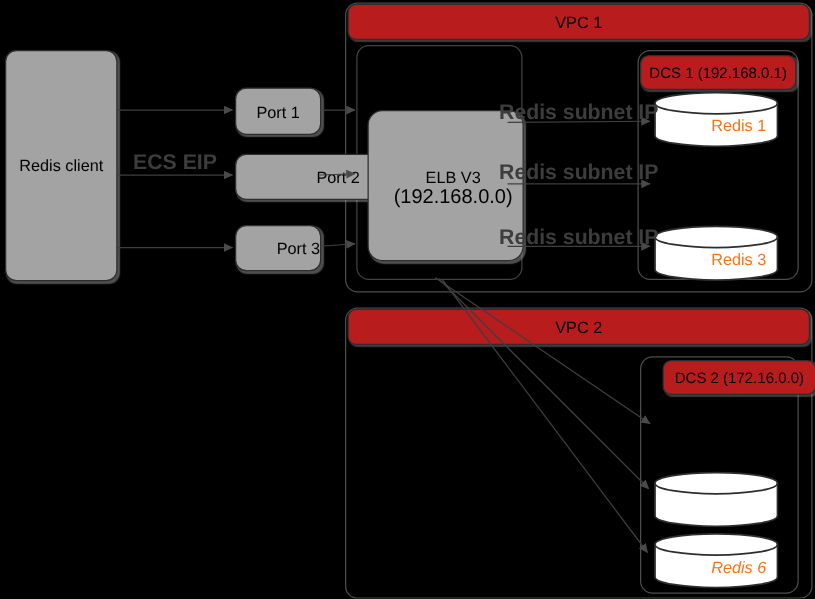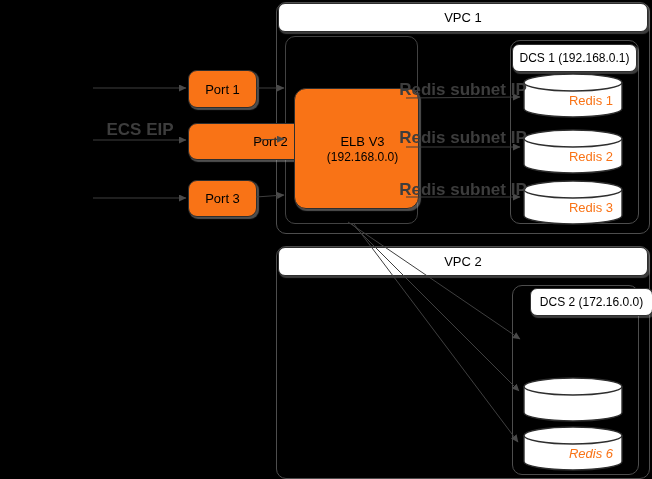--- a/index.html
+++ b/index.html
@@ -1,57 +1,60 @@
 <!DOCTYPE html>
 <html><head>
 <meta charset="utf-8">
 <style>
   html,body{margin:0;padding:0;background:#000;}
   #stage{
     position:relative;width:652px;height:479px;background:#000000;
     font-family:"Liberation Sans", sans-serif;color:#000;overflow:hidden;
   }
   .white-box{
-    position:absolute;background:#f97316;border:1px solid #2e2e2e;border-radius:9px;
+    position:absolute;background:#a3a3a3;border:1px solid #2e2e2e;border-radius:9px;
     display:flex;align-items:center;justify-content:center;text-align:center;
     font-size:13px;color:#000;box-shadow:1.5px 1.5px 1px rgba(175,175,175,.45);
     z-index:3;
   }
   .group{
     position:absolute;border:1px solid #4d4d4d;border-radius:10px;background:transparent;z-index:1;
   }
   .group-title{
-    position:absolute;background:#ffffff;border:1px solid #2e2e2e;border-radius:7px;
+    position:absolute;background:#b91c1c;border:1px solid #2e2e2e;border-radius:7px;
     display:flex;align-items:center;justify-content:center;font-size:13px;color:#000;
     box-shadow:1.5px 1.5px 1px rgba(175,175,175,.35);z-index:2;white-space:nowrap;
   }
-  .node-sub{font-size:12px;line-height:15px;}
+  .node-sub{font-size:16px;line-height:15px;}
   .node-main{font-size:13px;line-height:17px;}
   .cyl{position:absolute;width:100px;height:45px;z-index:3;}
   .cyl svg{position:absolute;left:0;top:0;}
   .cyl-label{position:absolute;left:0;right:0;top:20px;text-align:center;font-size:13px;color:#f97316;margin-left:36px;}
   #edges{position:absolute;left:0;top:0;z-index:10;pointer-events:none;}
   .edge-label{
     position:absolute;transform:translate(-50%,-50%);font-size:17px;font-weight:700;
     color:#3d3d3d;white-space:nowrap;z-index:11;
   }
 </style>
 </head>
 <body>
 
 <div id="stage">
 
+  <div class="white-box" style="left:4px;top:40px;width:88px;height:183px;">
+    <span>Redis client</span>
+  </div>
 
   <div class="white-box" style="left:188px;top:70px;width:67px;height:36px;">
     <span>Port 1</span>
   </div>
   <div class="white-box" style="left:188px;top:123px;width:67px;height:35px;padding-left:48px;">
     <span>Port 2</span>
   </div>
-  <div class="white-box" style="left:188px;top:180px;width:67px;height:35px;">
+  <div class="white-box" style="left:188px;top:180px;width:67px;height:35px;justify-content:flex-end;">
     <span>Port 3</span>
   </div>
 
   <div class="group" style="left:276px;top:2px;width:372px;height:230px;"></div>
   <div class="group-title" style="left:278px;top:3px;width:368px;height:27px;">
     <span>VPC 1</span>
   </div>
 
   <div class="group" style="left:285px;top:36px;width:131px;height:186px;border-color:#424242;"></div>
 
@@ -64,27 +67,20 @@
   <div class="group-title" style="left:512px;top:44px;width:123px;height:26px;font-size:12px;">
     <span>DCS 1 (192.168.0.1)</span>
   </div>
 
   <div class="cyl" style="left:523px;top:73px;">
     <svg width="100" height="45" viewBox="0 0 100 45">
       <path d="M1,9.5 A49,8.5 0 0 1 99,9.5 L99,35.5 A49,8.5 0 0 1 1,35.5 Z" fill="#ffffff" stroke="#2e2e2e" stroke-width="1.4"></path>
       <path d="M1,9.5 A49,8.5 0 0 0 99,9.5" fill="none" stroke="#2e2e2e" stroke-width="1.4"></path>
     </svg>
     <div class="cyl-label">Redis 1</div>
-  </div>
-  <div class="cyl" style="left:523px;top:129px;">
-    <svg width="100" height="45" viewBox="0 0 100 45">
-      <path d="M1,9.5 A49,8.5 0 0 1 99,9.5 L99,35.5 A49,8.5 0 0 1 1,35.5 Z" fill="#ffffff" stroke="#2e2e2e" stroke-width="1.4"></path>
-      <path d="M1,9.5 A49,8.5 0 0 0 99,9.5" fill="none" stroke="#2e2e2e" stroke-width="1.4"></path>
-    </svg>
-    <div class="cyl-label">Redis 2</div>
   </div>
   <div class="cyl" style="left:523px;top:180px;">
     <svg width="100" height="45" viewBox="0 0 100 45">
       <path d="M1,9.5 A49,8.5 0 0 1 99,9.5 L99,35.5 A49,8.5 0 0 1 1,35.5 Z" fill="#ffffff" stroke="#2e2e2e" stroke-width="1.4"></path>
       <path d="M1,9.5 A49,8.5 0 0 0 99,9.5" fill="none" stroke="#2e2e2e" stroke-width="1.4"></path>
     </svg>
     <div class="cyl-label">Redis 3</div>
   </div>
 
   <div class="group" style="left:276px;top:246px;width:372px;height:231px;"></div>

